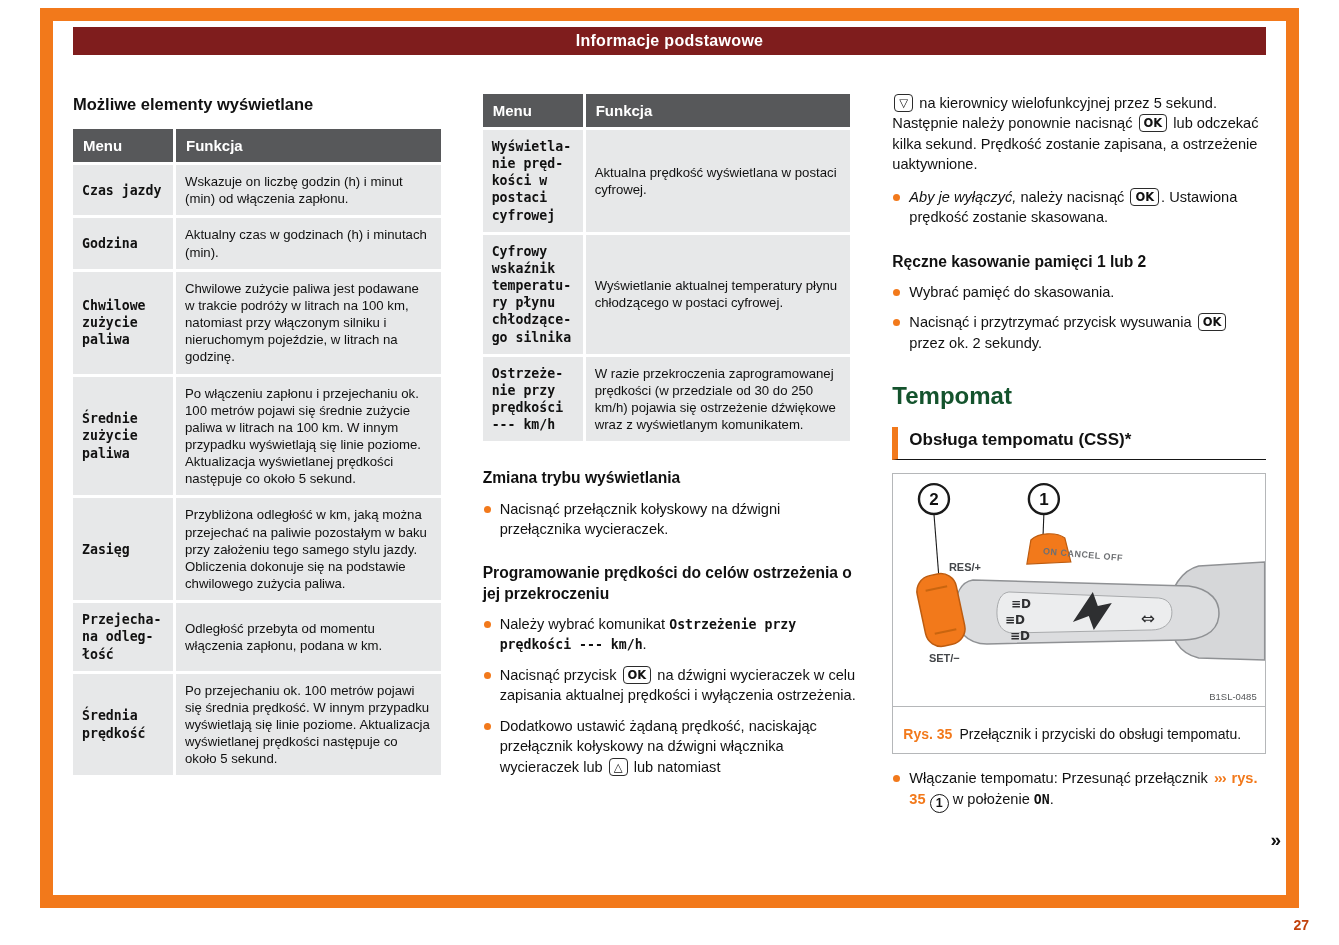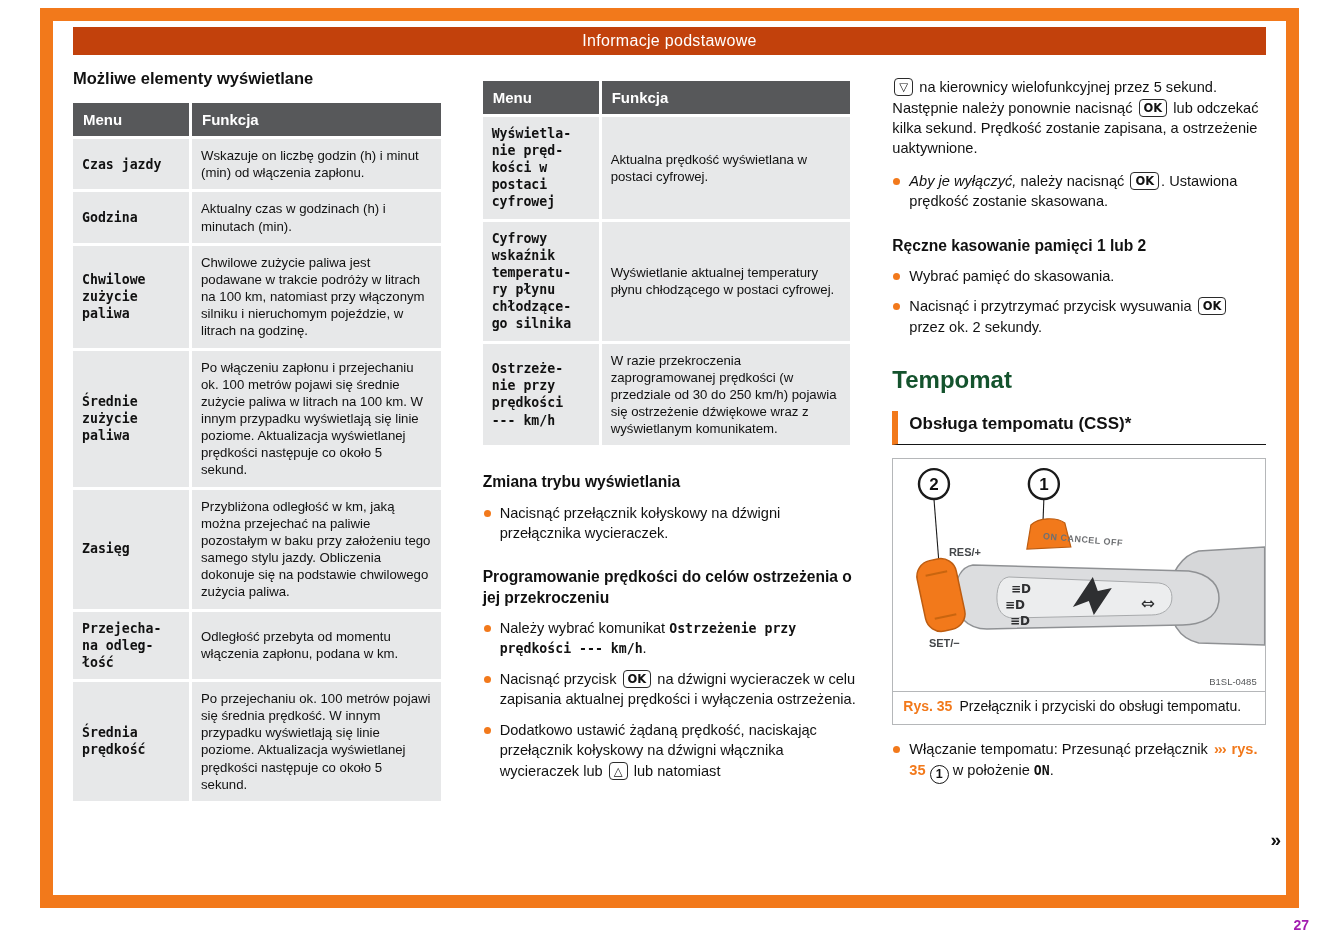--- a/index.html
+++ b/index.html
@@ -13,37 +13,37 @@
   
   .frame {
     position:absolute; left:40px; top:8px; width:1259px; height:900px;
     border:13px solid #F2791B; background:#fff;
   }
   .inner {
     position:absolute; inset:0; padding:6px 20px 14px 20px; overflow:hidden;
   }
 
   .header-bar {
-    height:28px; background:#c2410c; color:#fff; font-weight:normal;
+    height:28px; background:#7f1d1d; color:#fff; font-weight:bold;
     font-size:16px; display:flex; align-items:center; justify-content:center;
-    letter-spacing:.3px; margin-bottom:10px;
-  }
-
-  .cols { display:flex; gap:36px; align-items:center; }
+    letter-spacing:.3px; margin-bottom:36px;
+  }
+
+  .cols { display:flex; gap:36px; align-items:flex-start; }
   .col { flex:1 1 0; min-width:0; font-size:14.6px; line-height:1.4; }
 
   .col-title { font-size:16.5px; font-weight:bold; margin:2px 0 10px; }
 
   
   table.data-table { width:100%; border-collapse:separate; border-spacing:3px; margin-left:-3px; }
   table.data-table th {
     background:#57585A; color:#fff; font-size:15px; font-weight:bold;
     text-align:left; padding:6px 10px;
   }
-  table.data-table th.menu-h { width:116px; }
+  table.data-table th.menu-h { width:100px; }
   table.data-table td {
     background:#E7E8E9; font-size:13.2px; line-height:1.3;
     padding:8px 9px; vertical-align:middle;margin-left:21px;
   }
   td.menu-cell {
     font-family:"DejaVu Sans Mono", monospace; font-weight:bold;
     font-size:12.6px; line-height:1.35; white-space:pre-line;
   }
 
   
@@ -73,32 +73,32 @@
   .stalk-svg { width:100%; height:100%; display:block; }
   .stalk-svg text { font-family:"Liberation Sans", sans-serif; }
   .stalk-svg .leader { stroke:#1a1a1a; stroke-width:1.1; }
   .stalk-svg .callout { fill:#fff; stroke:#1a1a1a; stroke-width:2.4; }
   .stalk-svg .callout-t { font-size:17px; font-weight:bold; fill:#111; }
   .stalk-svg .lbl { font-size:11px; font-weight:bold; fill:#44474a; }
   .stalk-svg .lbl-sm { font-size:9px; font-weight:bold; fill:#6e7073; letter-spacing:.5px; }
   .stalk-svg .code { font-size:9.5px; fill:#56585a; }
   .stalk-svg .icon-t { font-size:12px; font-weight:bold; fill:#2E2F31; font-family:"DejaVu Sans", sans-serif; }
   .stalk-svg .icon-arrow { font-size:17px; fill:#2E2F31; font-family:"DejaVu Sans", sans-serif; }
-  .fig-caption { border-top:1px solid #B5B7B9; padding:5px 10px 9px; font-size:14px; line-height:1.35; }
+  .fig-caption { border-top:1px solid #B5B7B9; padding:18px 10px 9px; font-size:14px; line-height:1.35; }
   .fig-label { color:#F2791B; font-weight:bold; margin-right:7px; }
   .circle-num {
     display:inline-block; width:19px; height:19px; border:1.7px solid #161616;
     border-radius:50%; text-align:center; line-height:16px; font-weight:bold;
     font-size:12.5px; vertical-align:-3px; background:#fff;
   }
   .ref { color:#F2791B; font-weight:bold; }
   .ref-arrows { color:#F2791B; font-weight:bold; letter-spacing:-1px; margin:0 2px; }
 
   .continue-marker { position:absolute; right:5px; bottom:44px; font-size:19px; font-weight:bold; color:#111; }
-  .page-num { position:absolute; right:30px; bottom:12px; font-size:14px; font-weight:bold; color:#a21caf; }
+  .page-num { position:absolute; right:30px; bottom:12px; font-size:14px; font-weight:bold; color:#c2410c; }
 </style>
 </head>
 <body>
 
 <div class="frame">
   <div class="inner">
 
     <div class="header-bar">
       <span>Informacje podstawowe</span>
     </div>

